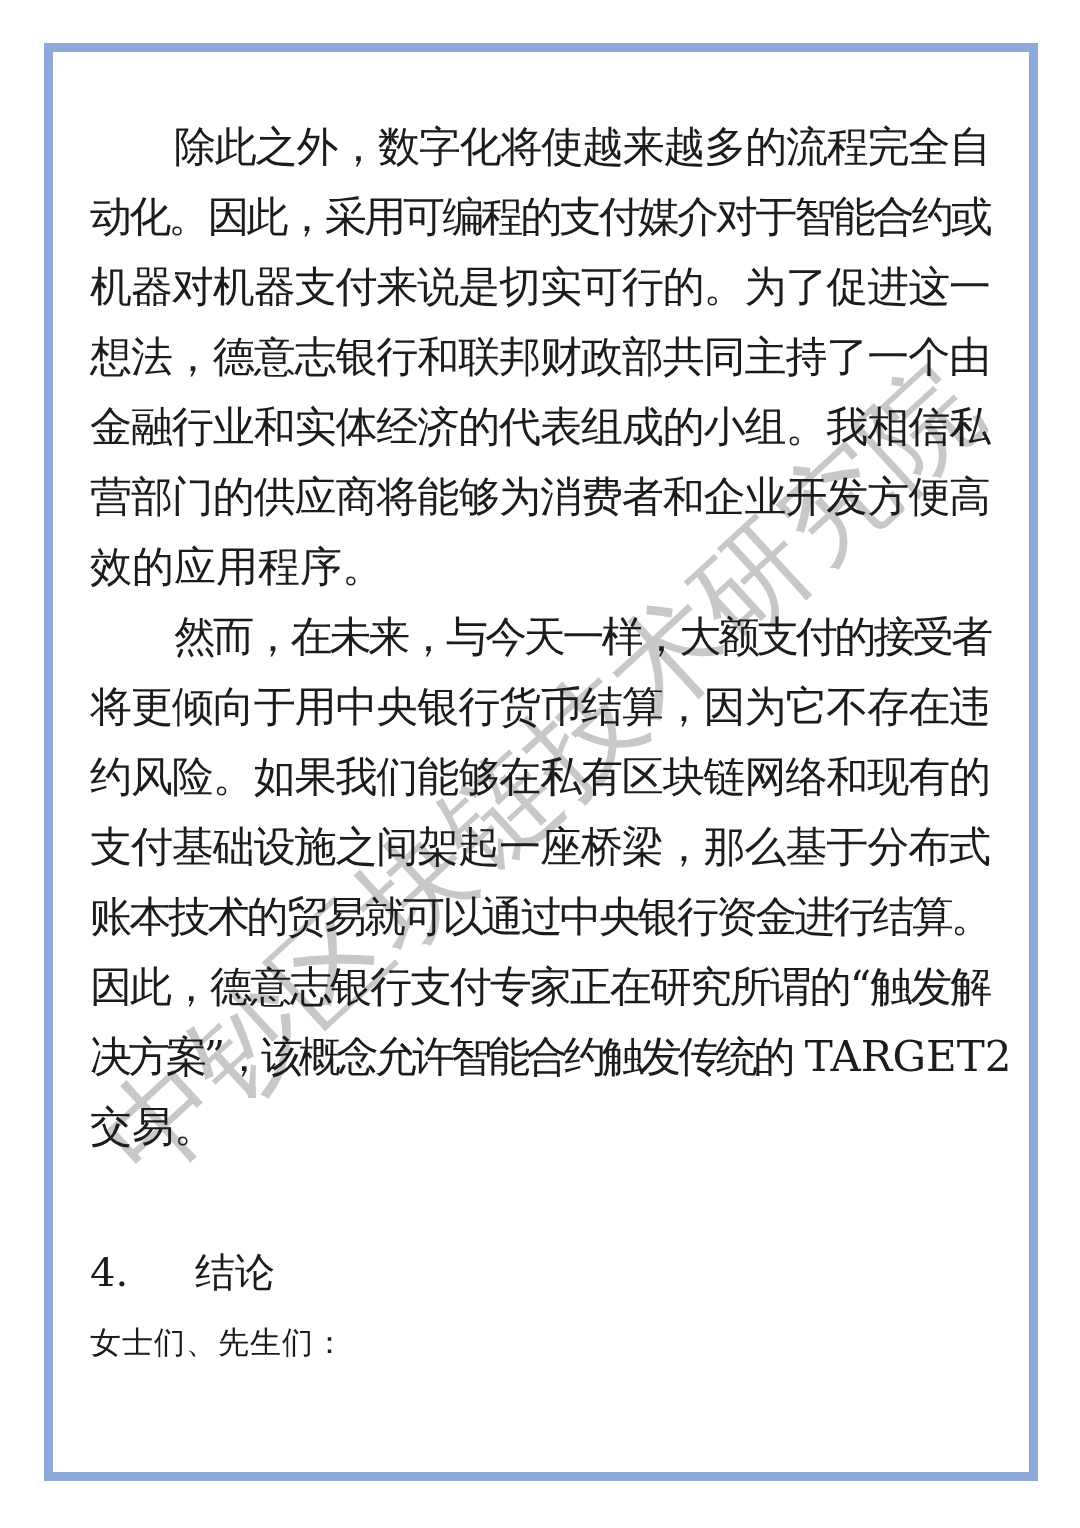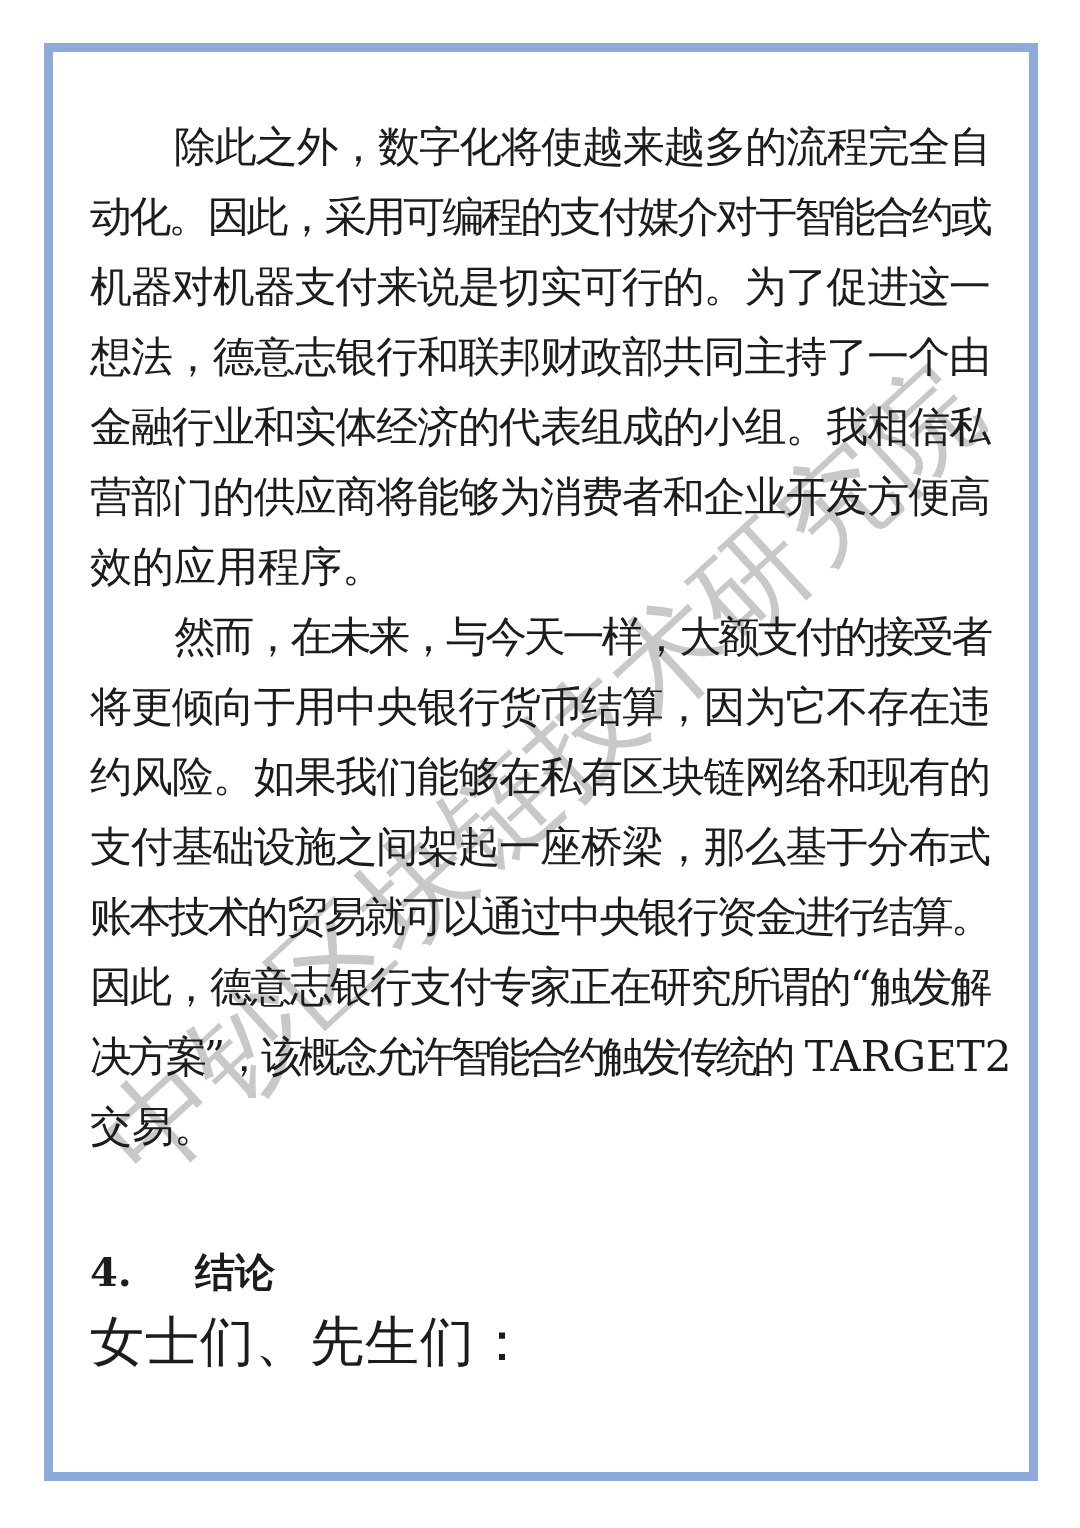--- a/index.html
+++ b/index.html
@@ -61,27 +61,27 @@
     min-width: 0;
     white-space: pre;
   }
   .line.first { padding-left: 84px; }
   .line.last { justify-content: flex-start; }
   .heading {
     margin-top: 75px;
     height: 70px;
     line-height: 70px;
     font-size: 40px;
-    font-weight: bold;
+    font-weight: normal;
   }
   .heading .hnum { display: inline-block; width: 105px; }
   .closing {
     height: 70px;
     line-height: 70px;
-    font-size: 54px;
+    font-size: 31px;
     letter-spacing: 1px;
   }
 </style>
 </head>
 <body>
 
 <div class="page">
   <div class="frame"></div>
   <div class="watermark">中钞区块链技术研究院</div>
   <div class="content">

